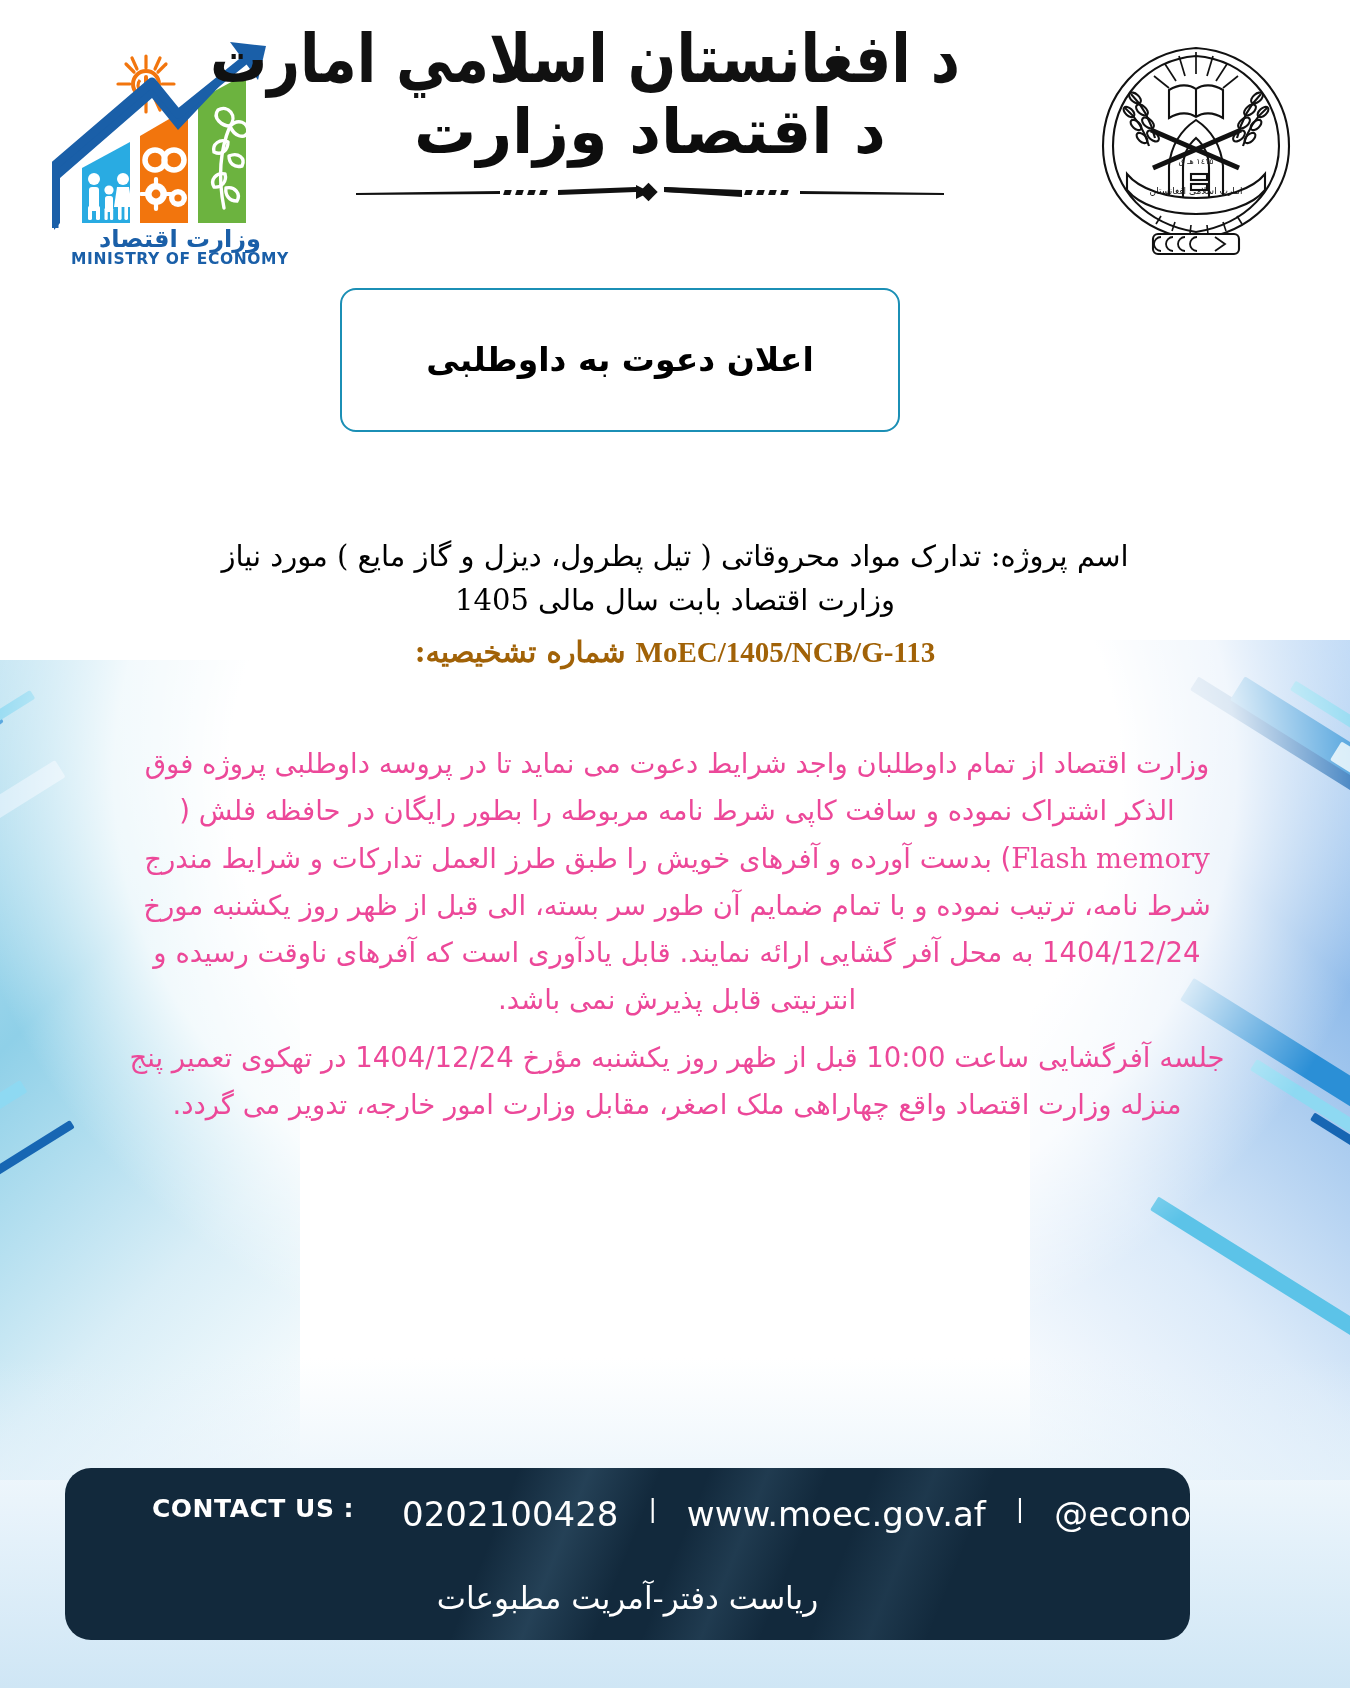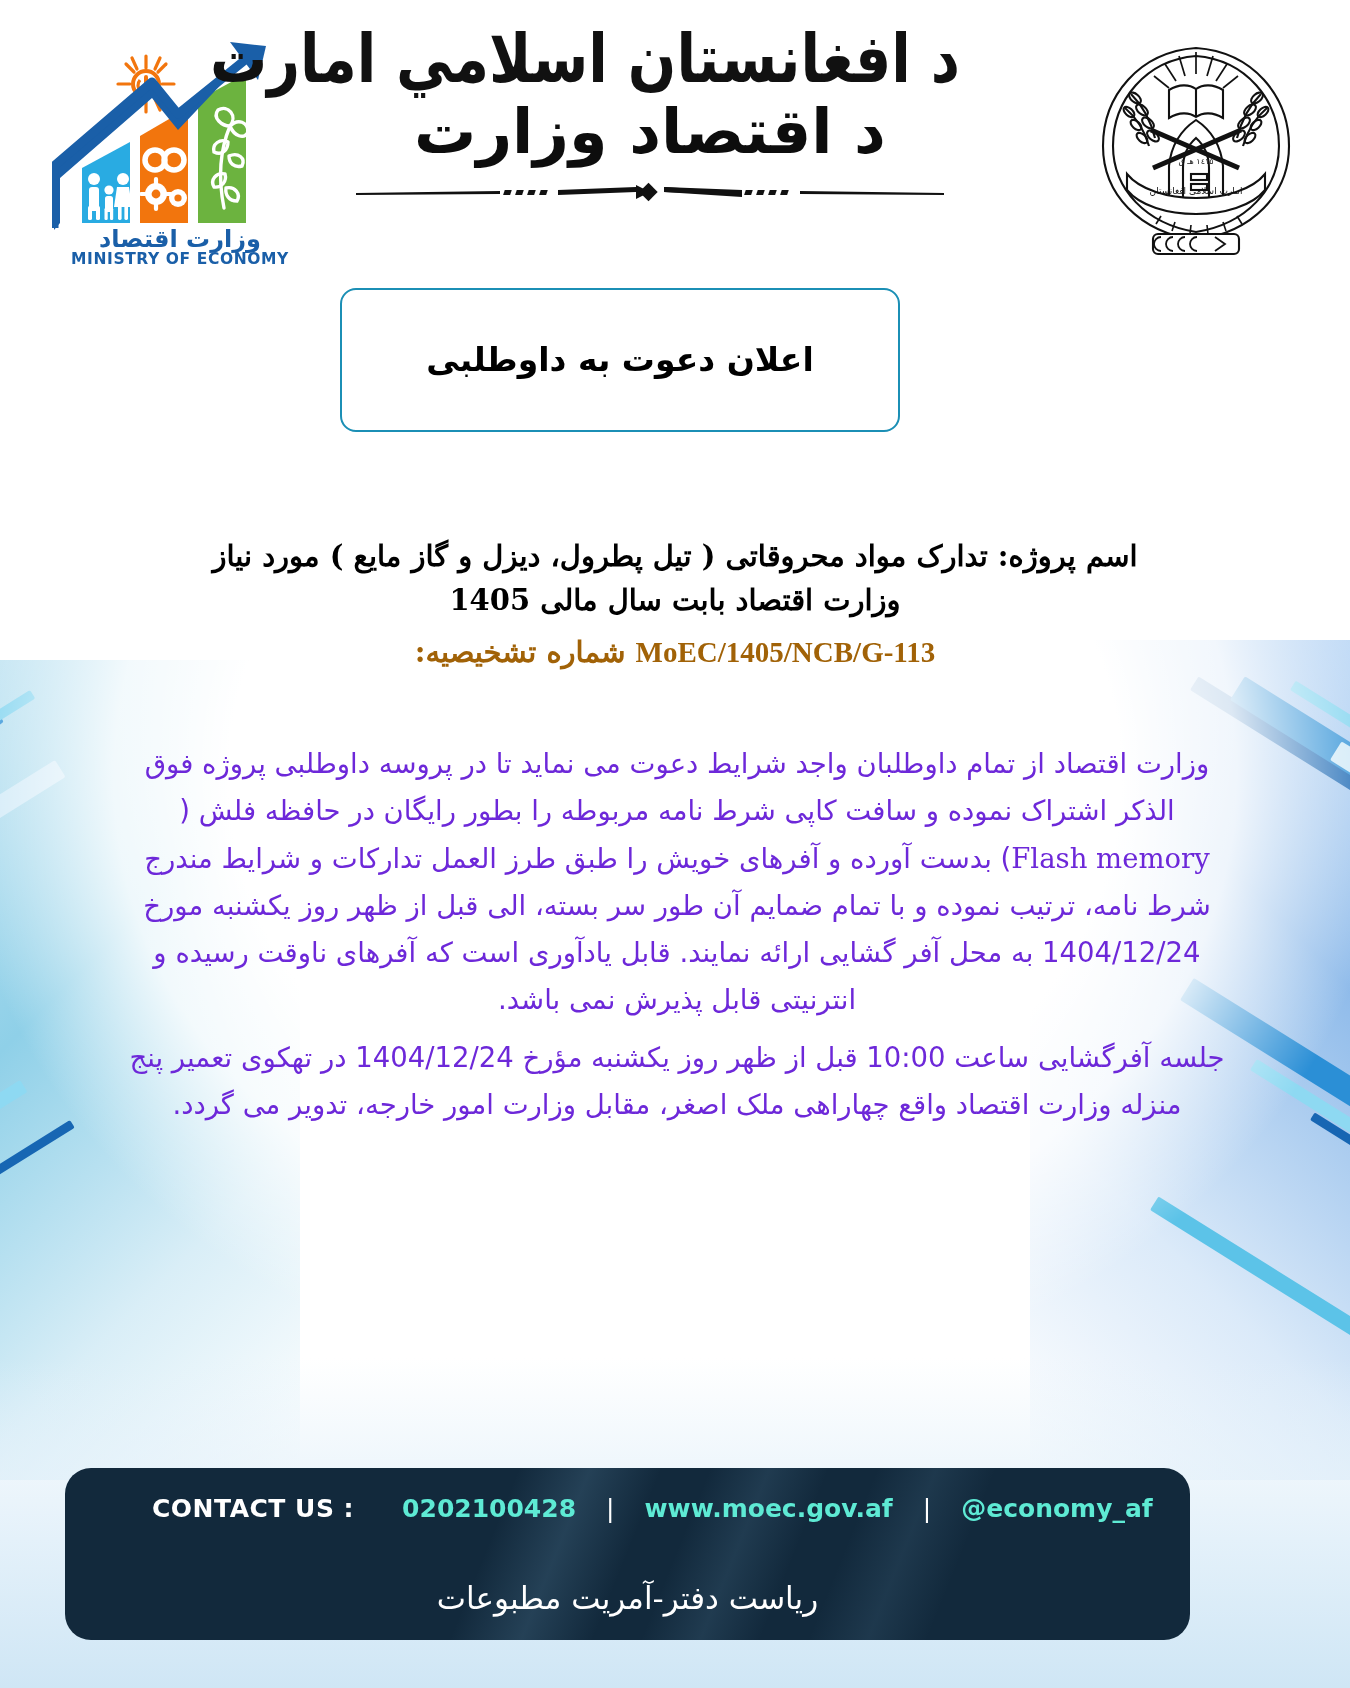--- a/index.html
+++ b/index.html
@@ -153,21 +153,21 @@
   .project-block {
     position: absolute;
     top: 534px;
     left: 120px;
     width: 1110px;
     text-align: center;
   }
   .project-line {
     font-family: "DejaVu Serif", "Liberation Serif", serif;
     font-size: 29px;
-    font-weight: 700;
+    font-weight: 400;
     color: #000000;
     line-height: 1.52;
     direction: rtl;
   }
   .ref-line {
     font-family: "DejaVu Serif", "Liberation Serif", serif;
     font-size: 29px;
     font-weight: 700;
     color: #a16207;
     line-height: 1.52;
@@ -187,21 +187,21 @@
     top: 740px;
     left: 118px;
     width: 1118px;
     direction: rtl;
     text-align: center;
   }
   .body-par {
     font-family: "DejaVu Sans", "Liberation Sans", sans-serif;
     font-size: 27.5px;
     font-weight: 400;
-    color: #6d28d9;
+    color: #ec4899;
     line-height: 1.72;
     text-align: center;
     margin: 0;
   }
   .body-par + .body-par { margin-top: 10px; }
   .ltr-inline {
     direction: ltr;
     unicode-bidi: embed;
     display: inline-block;
     font-family: "DejaVu Serif", "Liberation Serif", serif;
@@ -248,23 +248,23 @@
   .contact-label {
     font-family: "DejaVu Sans", "Liberation Sans", sans-serif;
     font-size: 25px;
     font-weight: 700;
     color: #ffffff;
     letter-spacing: 0.5px;
     white-space: nowrap;
   }
   .contact-item {
     font-family: "DejaVu Sans", "Liberation Sans", sans-serif;
-    font-size: 25px;
-    font-weight: 700;
-    color: #5eead4;
+    font-size: 34px;
+    font-weight: 400;
+    color: #ffffff;
     white-space: nowrap;
   }
   .contact-phone { margin-left: 48px; }
   .contact-sep {
     color: #ffffff;
     font-size: 25px;
     margin: 0 30px;
     font-family: "DejaVu Sans", sans-serif;
   }
   .footer-dept {

